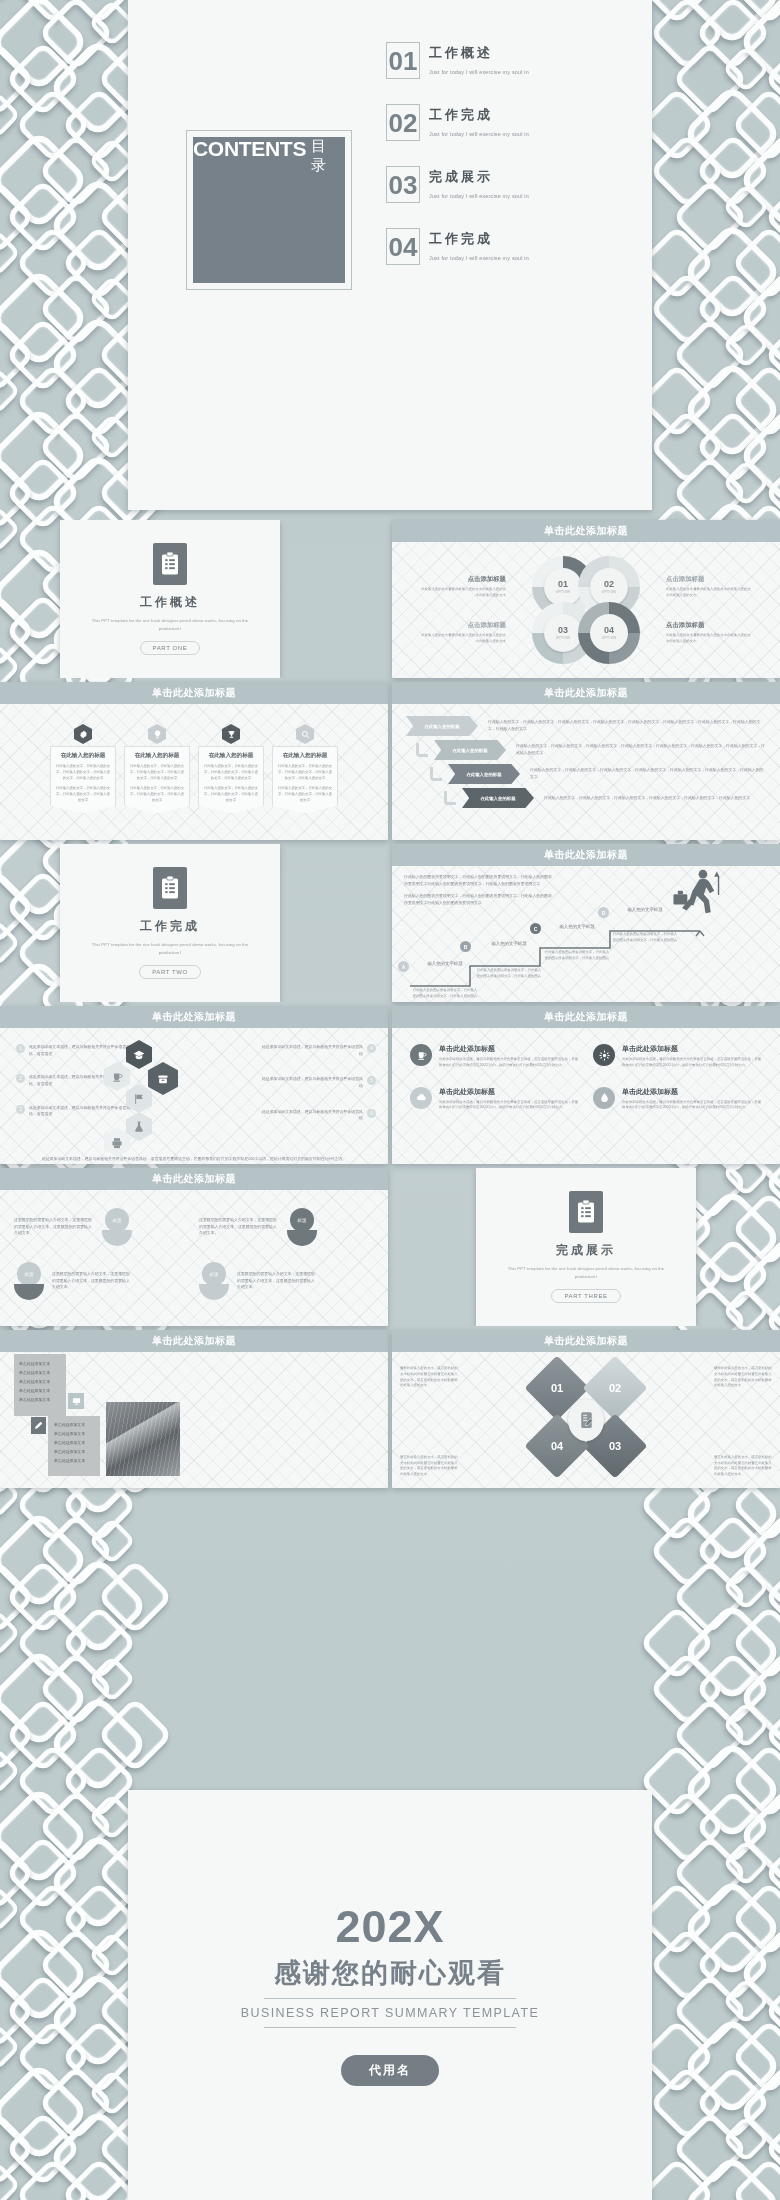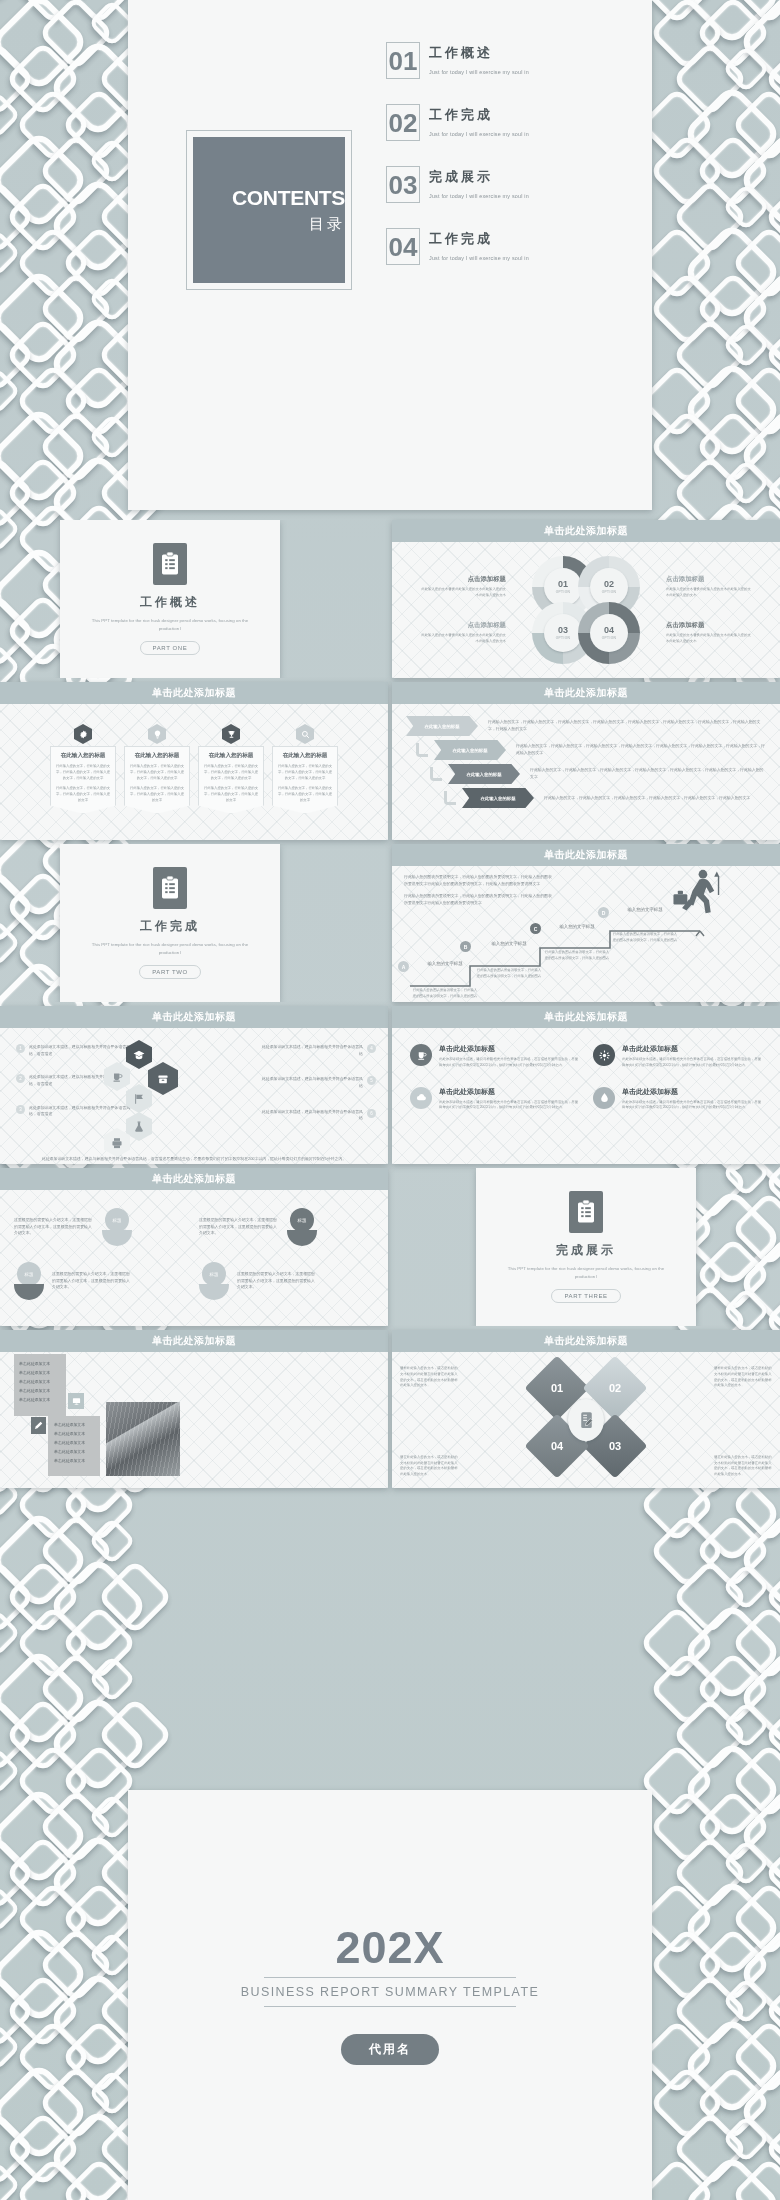--- a/index.html
+++ b/index.html
@@ -47,21 +47,21 @@
 
   
   #s1 { left: 128px; top: 0; width: 524px; height: 510px; }
   #s1 .inner { position: relative; height: 100%; display: flex; align-items: center; }
   .contents-box {
     position: absolute; left: 58px; top: 130px; width: 166px; height: 160px;
     border: 1px solid #b8c1c4; padding: 6px;
   }
   .contents-box .fill {
     width: 100%; height: 100%; background: #76818a;
-    display: flex; flex-direction: column; align-items: flex-end; justify-content: center; gap: 5px;
+    display: flex; flex-direction: row; align-items: flex-start; justify-content: center; gap: 5px;
   }
   .contents-box .en { color: #fff; font-size: 21px; font-weight: bold; letter-spacing: -0.3px; }
   .contents-box .cn { color: #fff; font-size: 15px; letter-spacing: 3px; }
 
   .toc { position: absolute; left: 258px; top: 42px; width: 230px; }
   .toc-item { display: flex; align-items: flex-start; gap: 9px; margin-bottom: 25px; }
   .toc-num {
     flex: 0 0 auto; width: 34px; height: 37px; border: 1px solid #b6bfc2;
     display: flex; align-items: center; justify-content: center;
     font-size: 26px; font-weight: bold; color: #78838a; line-height: 1;
@@ -1104,20 +1104,21 @@
               <path d="M15 10l3 3-6 6-3.4.6.6-3.4z" fill="#6f787c" stroke="#f2f4f4" stroke-width=".8"></path>
             </svg>
         </div>
       </div>
     </div>
   </div>
 
   <div class="slide" id="s14">
     <div class="final">
       <div class="y">202X</div>
+      <div class="th">感谢您的耐心观看</div>
       <div class="rule"></div>
       <div class="en2">BUSINESS REPORT SUMMARY TEMPLATE</div>
       <div class="rule"></div>
       <div class="btn">代用名</div>
     </div>
   </div>
 
 </div>
 
 </body></html>

